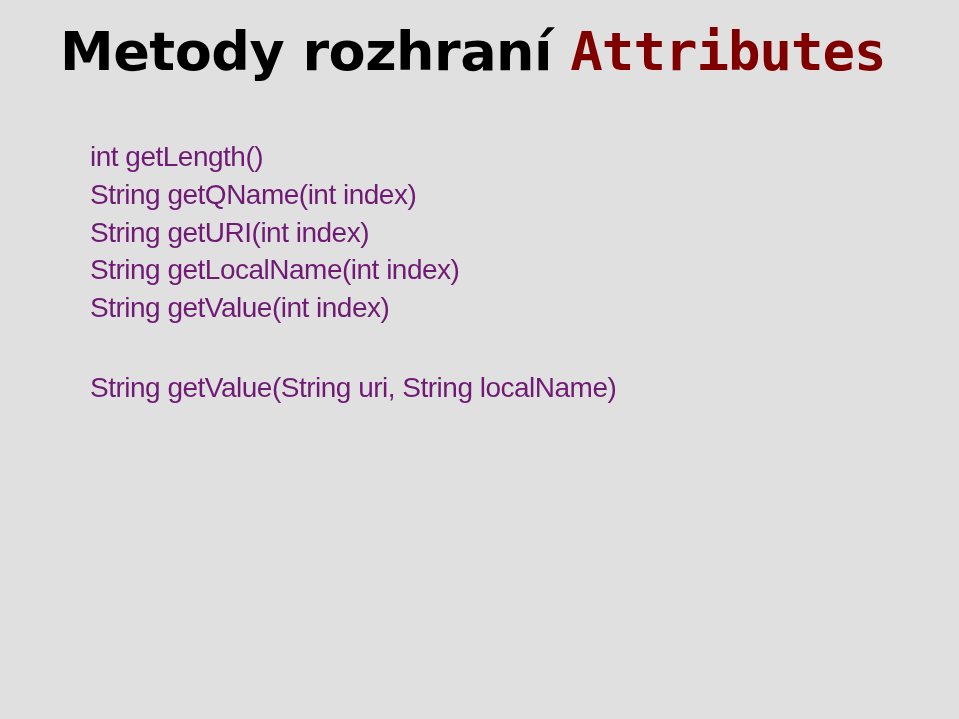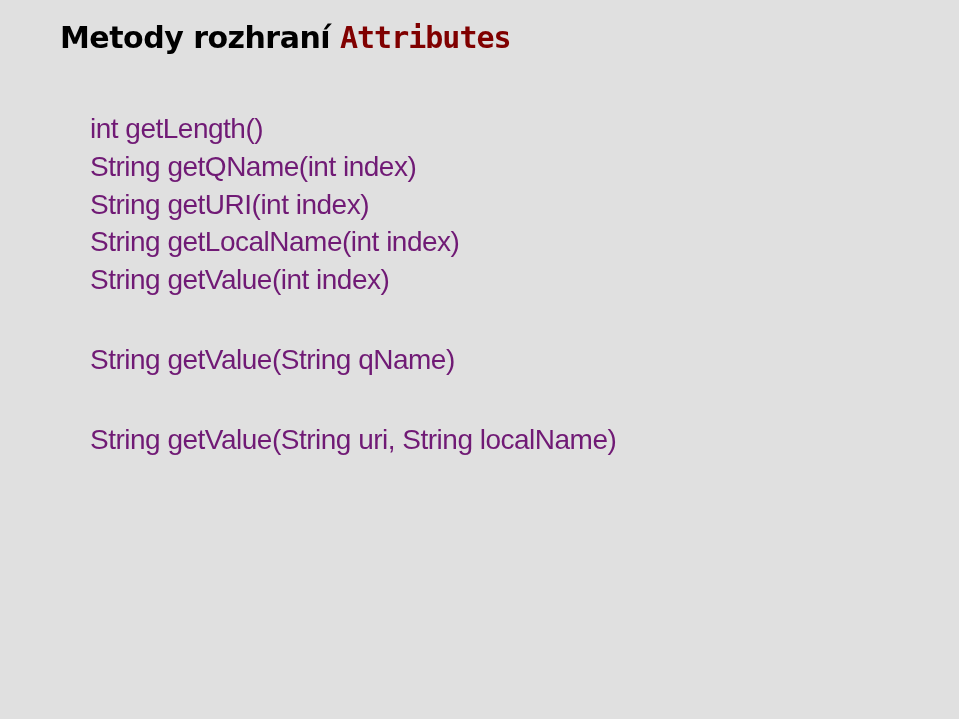--- a/index.html
+++ b/index.html
@@ -10,21 +10,21 @@
     overflow: hidden;
   }
   .slide {
     width: 959px;
     height: 719px;
     background: #e0e0e0;
     padding: 20px 52px 40px 90px;
     position: relative;
   }
   .title {
-    font-size: 30px;
+    font-size: 54px;
     font-weight: bold;
     color: #000;
     margin-bottom: 55px;
     margin-left: -30px;
     letter-spacing: -0.5px;
   }
   .title .mono {
     font-family: "DejaVu Sans Mono", "Liberation Mono", "Courier New", monospace;
     color: #800000;
     letter-spacing: -1px;
@@ -72,21 +72,20 @@
 
     <div class="block">
       <span class="code">int getLength()
 String getQName(int index)
 String getURI(int index)
 String getLocalName(int index)
 String getValue(int index)</span>
     </div>
 
     <div class="block">
-      <span class="code">String getValue(String qName)</span>
     </div>
 
     <div class="block">
       <span class="code">String getValue(String uri, String localName)</span>
     </div>
 
   </div>
 </div>
 
 </body></html>

